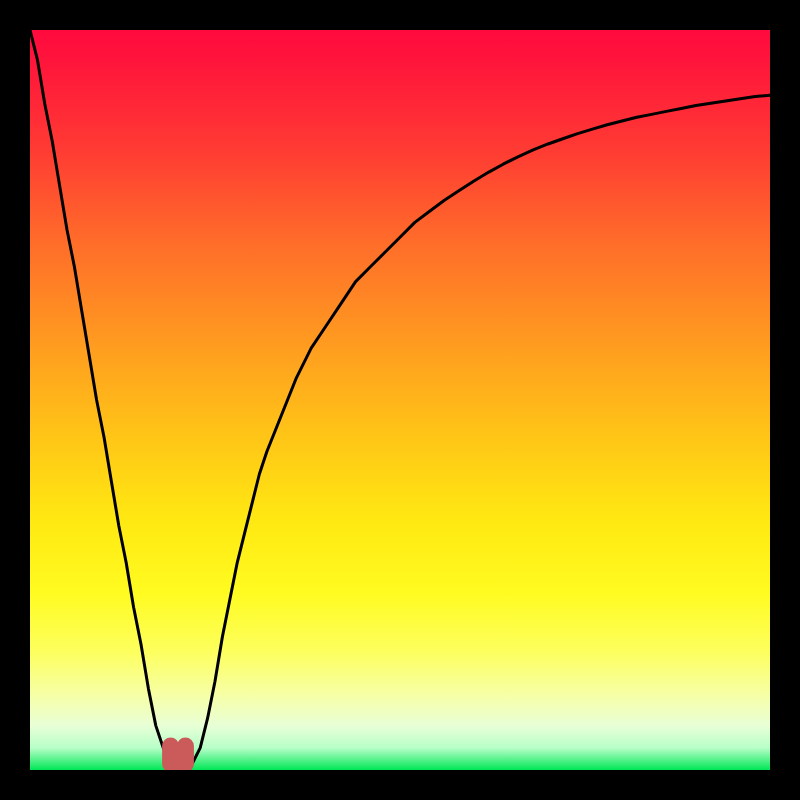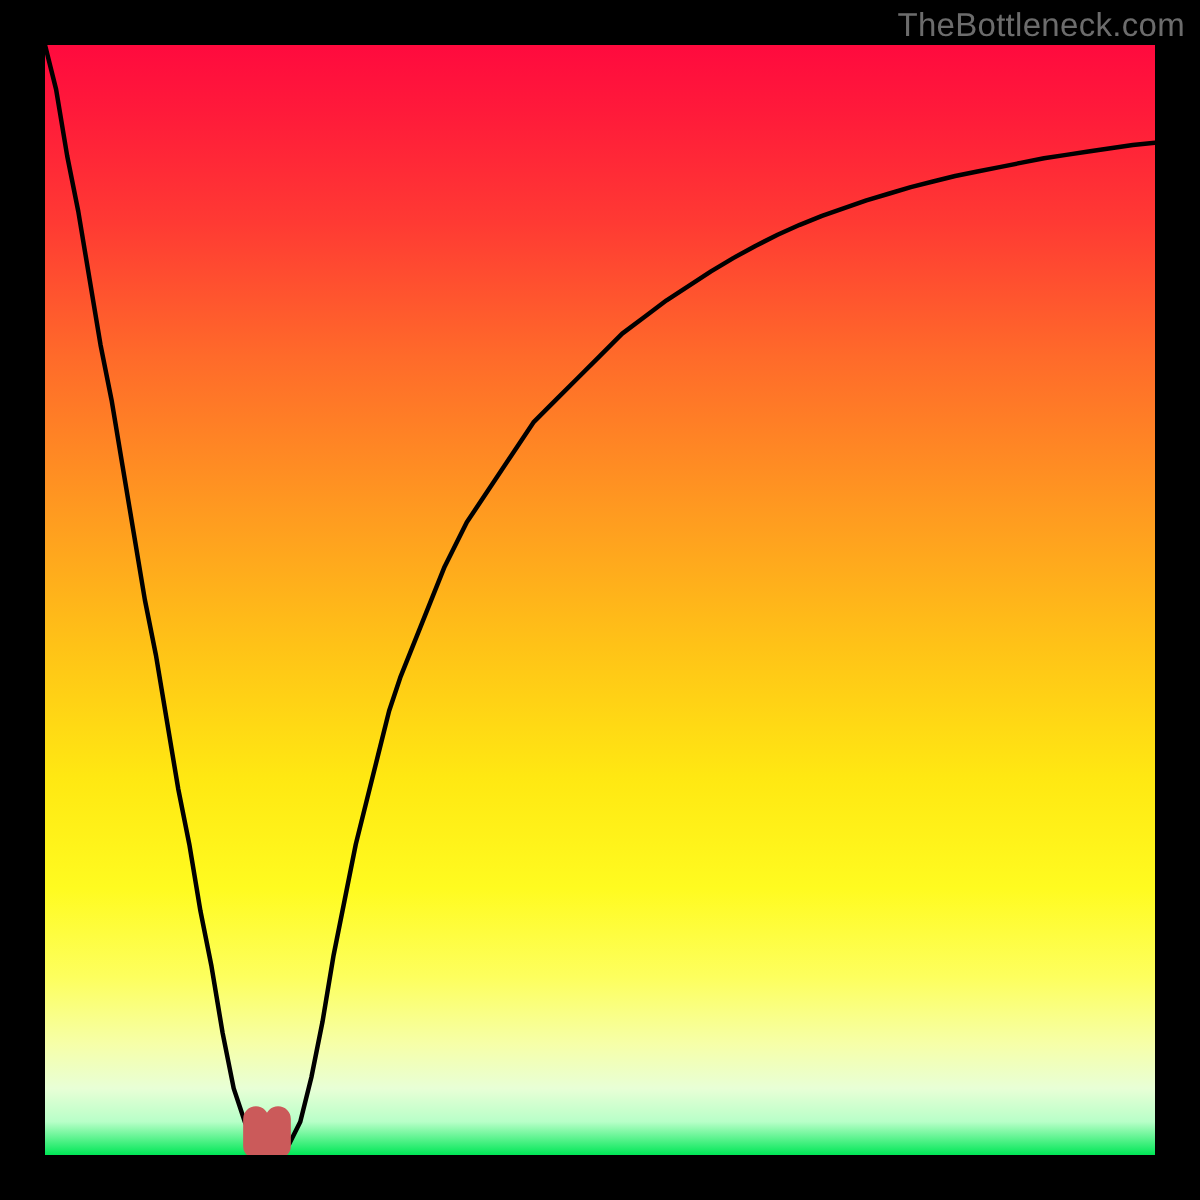--- a/index.html
+++ b/index.html
@@ -58,21 +58,20 @@
     position: absolute;
     inset: 0;
     width: 100%;
     height: 100%;
   }
 </style>
 </head>
 <body>
 <div class="frame">
 
-  <div class="watermark">TheBottleneck.com</div>
 
   <div class="plot">
     <div class="gradient"></div>
     <svg class="curve" viewBox="0 0 740 740" preserveAspectRatio="none">
       <path id="curve-path" fill="none" stroke="#000" stroke-width="3" stroke-linejoin="round" stroke-linecap="round" d="M0.00 0.00 L7.40 29.60 L14.80 74.00 L22.20 111.00 L29.60 155.40 L37.00 199.80 L44.40 236.80 L51.80 281.20 L59.20 325.60 L66.60 370.00 L74.00 407.00 L81.40 451.40 L88.80 495.80 L96.20 532.80 L103.60 577.20 L111.00 614.20 L118.40 658.60 L125.80 695.60 L133.20 717.80 L140.60 732.60 L148.00 740.00 L155.40 740.00 L162.80 732.60 L170.20 717.80 L177.60 688.20 L185.00 651.20 L192.40 606.80 L199.80 569.80 L207.20 532.80 L214.60 503.20 L222.00 473.60 L229.40 444.00 L236.80 421.80 L251.60 384.80 L266.40 347.80 L281.20 318.20 L296.00 296.00 L310.80 273.80 L325.60 251.60 L340.40 236.80 L355.20 222.00 L370.00 207.20 L384.80 192.40 L399.60 181.30 L414.40 170.20 L429.20 160.58 L444.00 150.96 L458.80 142.08 L473.60 133.94 L488.40 126.54 L503.20 119.88 L518.00 113.96 L532.80 108.78 L547.60 103.60 L562.40 99.16 L577.20 94.72 L592.00 91.02 L606.80 87.32 L621.60 84.36 L636.40 81.40 L651.20 78.44 L666.00 75.48 L680.80 73.26 L695.60 71.04 L710.40 68.82 L725.20 66.60 L740.00 65.12"></path>
       <path id="marker-path" fill="none" stroke="#cb5a5a" stroke-width="17" stroke-linecap="round" stroke-linejoin="round" d="M140.6 716.0 L140.6 734.0 L155.4 734.0 L155.4 716.0"></path>
     </svg>
   </div>
 
 </div>

